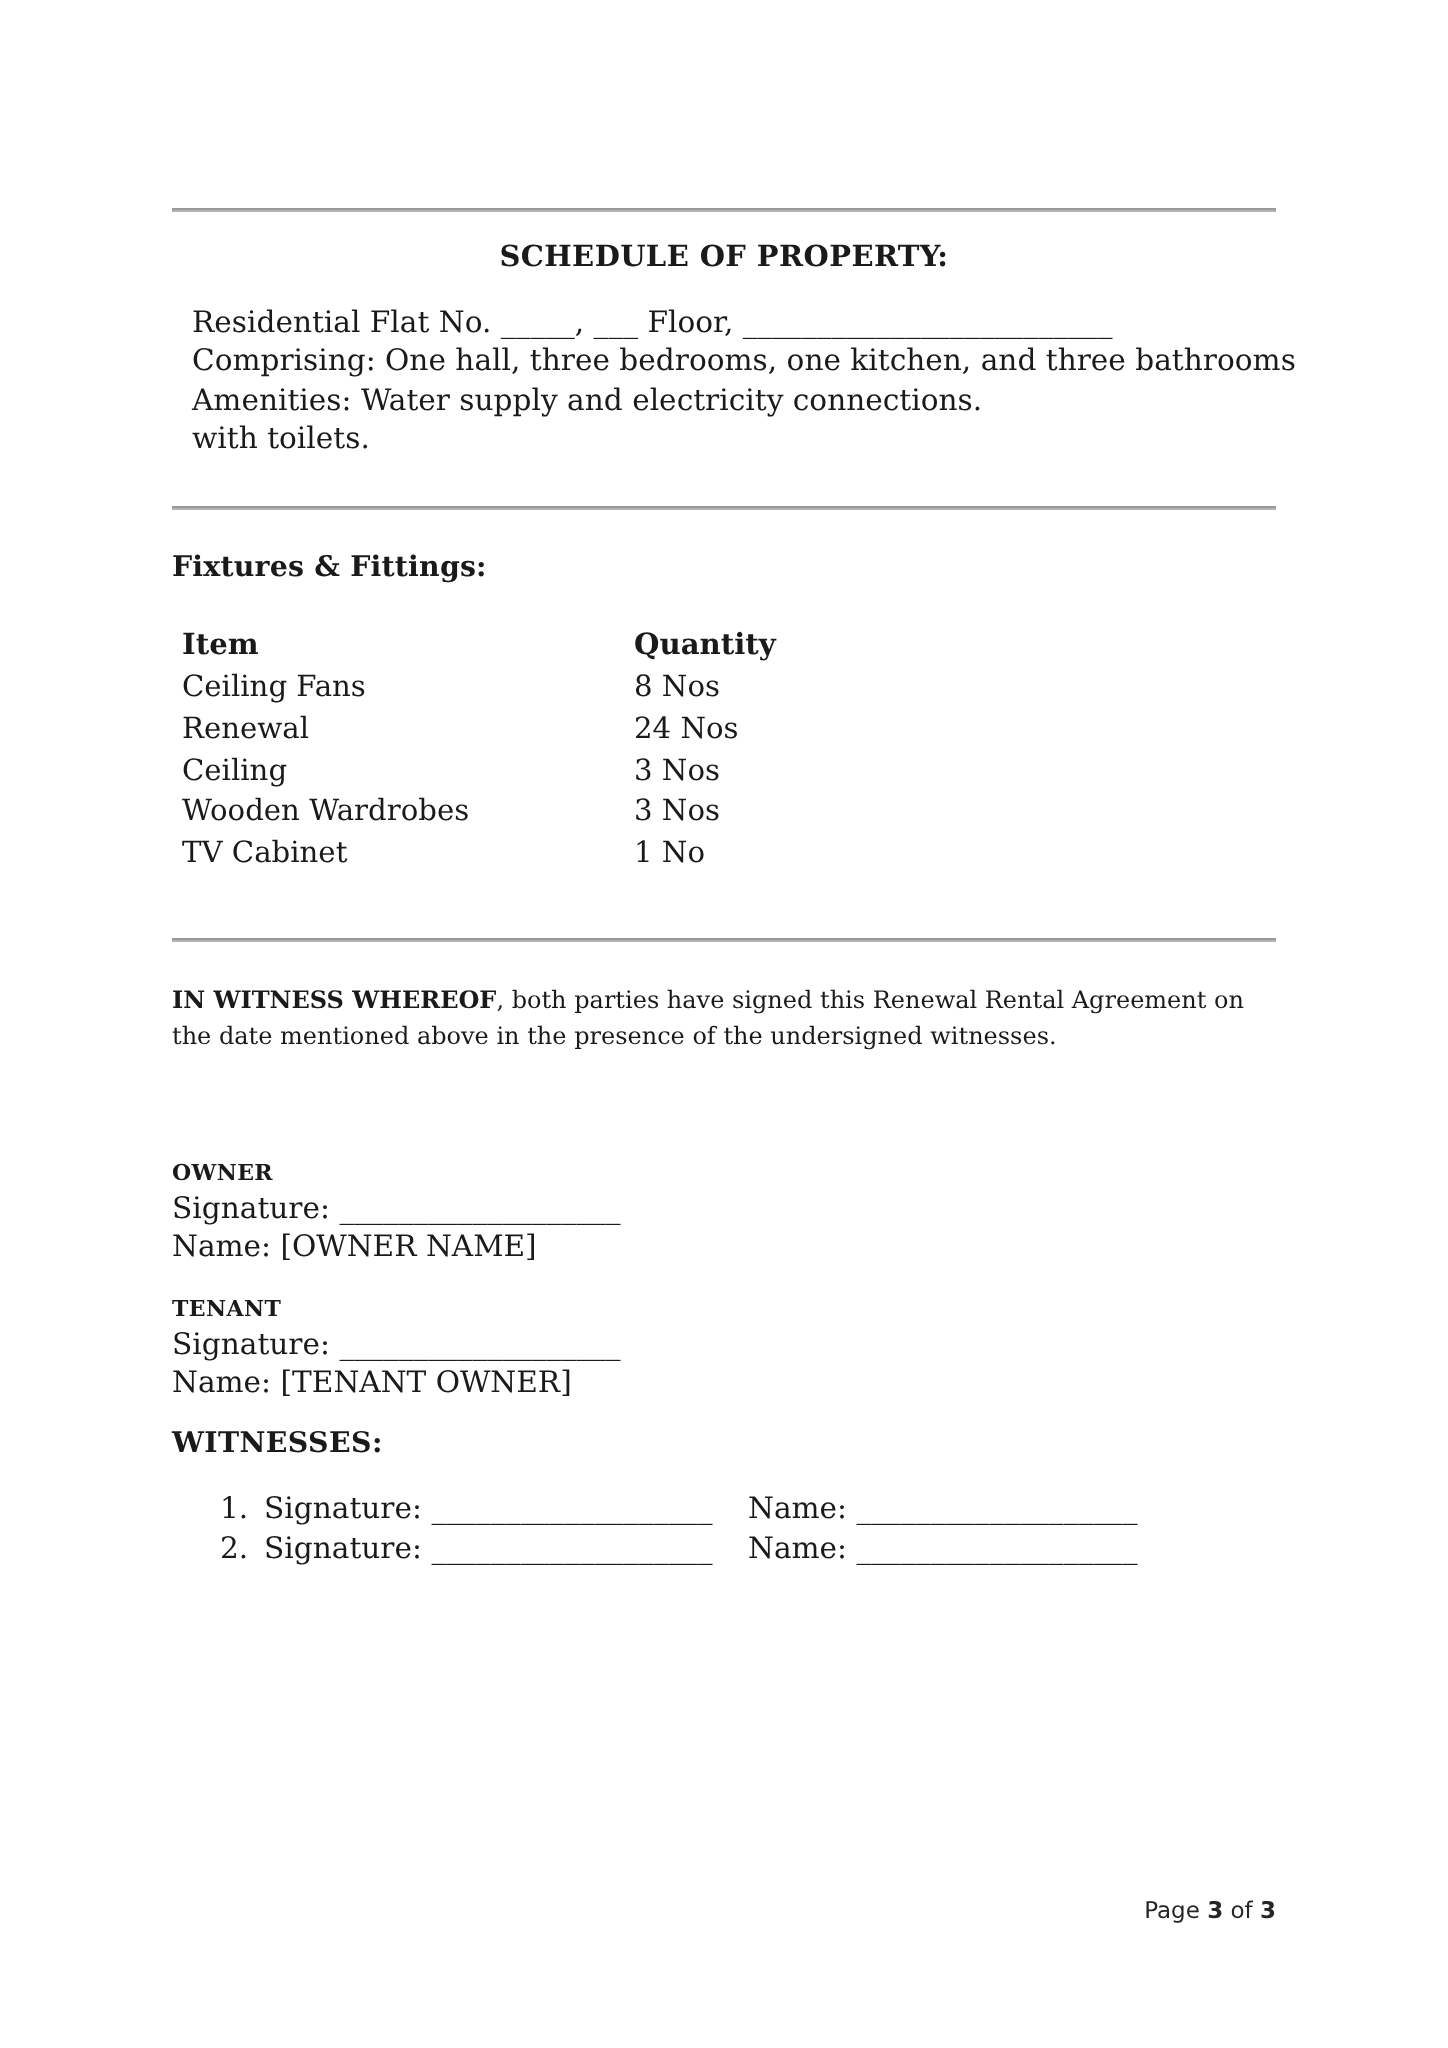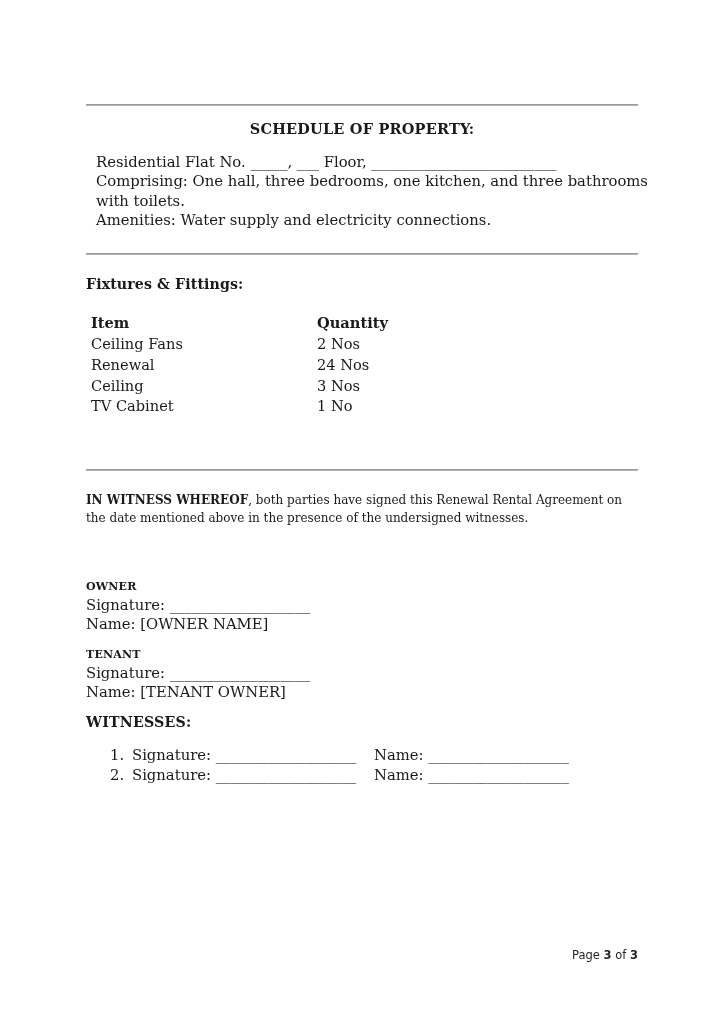--- a/index.html
+++ b/index.html
@@ -167,46 +167,50 @@
 
 <div class="page">
 
   <div class="rule rule-top"></div>
 
   <div class="doc-title">SCHEDULE OF PROPERTY:</div>
 
   <div class="prop-block">
     <div class="line">Residential Flat No. _____, ___ Floor, _________________________</div>
     <div class="line">Comprising: One hall, three bedrooms, one kitchen, and three bathrooms</div>
+    <div class="line">Amenities: Water supply and electricity connections.</div>
     <div class="line">with toilets.</div>
-    <div class="line">Amenities: Water supply and electricity connections.</div>
   </div>
 
   <div class="rule rule-mid"></div>
 
   <div class="fixtures-heading">Fixtures &amp; Fittings:</div>
 
   <table class="fixtures-table">
     <thead>
       <tr>
         <th class="col-item">Item</th>
         <th class="col-qty">Quantity</th>
       </tr>
     </thead>
     <tbody>
       <tr>
         <td class="col-item">Ceiling Fans</td>
-        <td class="col-qty">2 Nos</td>
+        <td class="col-qty">8 Nos</td>
       </tr>
       <tr>
         <td class="col-item">Renewal</td>
         <td class="col-qty">24 Nos</td>
       </tr>
       <tr>
         <td class="col-item">Ceiling</td>
+        <td class="col-qty">3 Nos</td>
+      </tr>
+      <tr>
+        <td class="col-item">Wooden Wardrobes</td>
         <td class="col-qty">3 Nos</td>
       </tr>
       <tr>
         <td class="col-item">TV Cabinet</td>
         <td class="col-qty">1 No</td>
       </tr>
     </tbody>
   </table>
 
   <div class="rule rule-bottom"></div>

